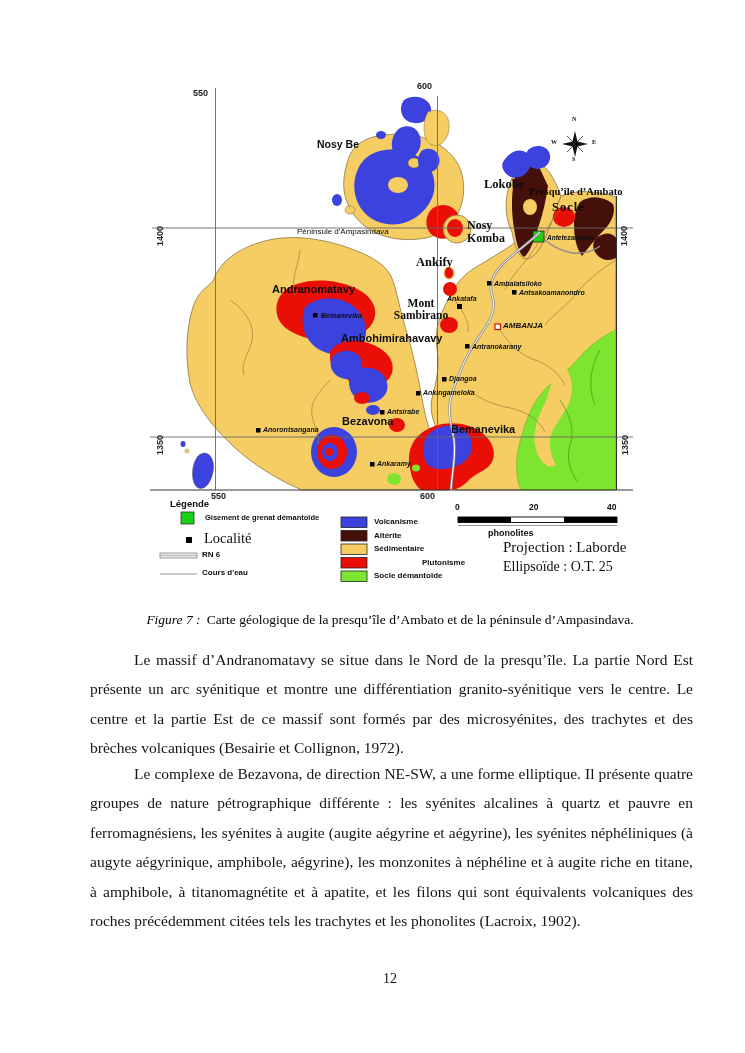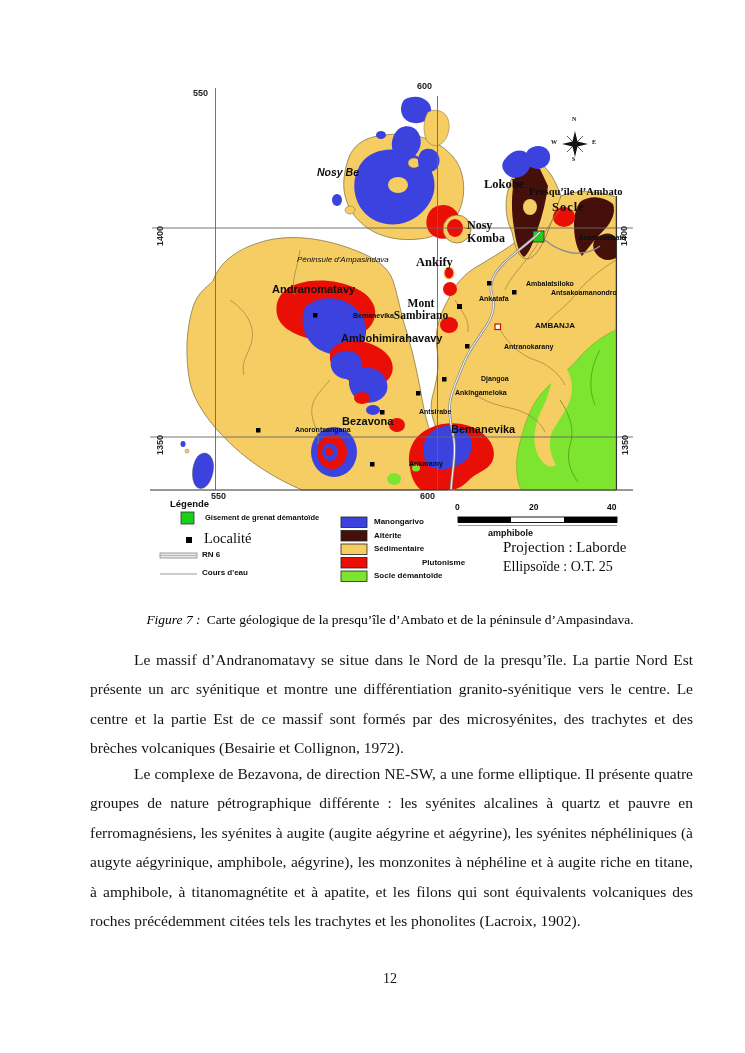--- a/index.html
+++ b/index.html
@@ -1,22 +1,22 @@
 <!DOCTYPE html>
 <html><head>
 <meta charset="utf-8">
 <style>
   html,body{margin:0;padding:0;}
   body{width:745px;height:1053px;background:#ffffff;position:relative;
        font-family:"Liberation Serif",serif;color:#111;}
   .lbl{position:absolute;white-space:nowrap;color:#0d0d0d;line-height:1.05;}
   .sB{font-family:"Liberation Sans",sans-serif;font-weight:bold;}
   .serB{font-family:"Liberation Serif",serif;font-weight:bold;}
-  .itS{font-family:"Liberation Sans",sans-serif;font-style:italic;margin-top:28px;}
-  .vil{font-family:"Liberation Sans",sans-serif;font-weight:bold;font-size:7px;padding-left:32px;}
+  .itS{font-family:"Liberation Sans",sans-serif;}
+  .vil{font-family:"Liberation Sans",sans-serif;font-style:italic;font-weight:bold;font-size:7px;}
   .axis{font-family:"Liberation Sans",sans-serif;font-weight:bold;font-size:9px;color:#222;}
   .vert{transform:rotate(-90deg);transform-origin:left top;}
   .caption{position:absolute;left:90px;top:612px;width:600px;text-align:center;
            font-size:13.5px;font-weight:normal;color:#000;}
   .caption .pfx{font-style:italic;margin-right:6px;}
   .para{position:absolute;left:90px;width:603px;text-align:justify;
         font-size:15.5px;line-height:29.4px;text-indent:44px;color:#141414;}
   .pagenum{position:absolute;left:90px;top:971px;width:600px;text-align:center;font-size:14px;}
   .cmp{font-family:"Liberation Serif",serif;font-weight:bold;font-size:6px;}
   svg{position:absolute;overflow:hidden;}
@@ -203,30 +203,30 @@
 <span class="lbl vil" style="left:387px;top:408px;">Antsirabe</span>
 <span class="lbl vil" style="left:263px;top:426px;">Anorontsangana</span>
 <span class="lbl vil" style="left:377px;top:460px;">Ankaramy</span>
 
 <span class="lbl sB" style="left:170px;top:499px;font-size:9.5px;">Légende</span>
 <span class="lbl sB" style="left:205px;top:514px;font-size:7.5px;">Gisement de grenat démantoïde</span>
 <span class="lbl" style="left:204px;top:531px;font-size:14.5px;">Localité</span>
 <span class="lbl sB" style="left:202px;top:551px;font-size:8px;">RN 6</span>
 <span class="lbl sB" style="left:202px;top:569px;font-size:8px;">Cours d'eau</span>
 
-<span class="lbl sB" style="left:374px;top:518px;font-size:8px;">Manongarivo</span>
+<span class="lbl sB" style="left:374px;top:518px;font-size:8px;">Volcanisme</span>
 <span class="lbl sB" style="left:374px;top:531.5px;font-size:8px;">Altérite</span>
 <span class="lbl sB" style="left:374px;top:545px;font-size:8px;">Sédimentaire</span>
 <span class="lbl sB" style="left:374px;top:558.5px;font-size:8px;padding-left:48px;">Plutonisme</span>
 <span class="lbl sB" style="left:374px;top:572px;font-size:8px;">Socle démantoïde</span>
 
 <span class="lbl sB" style="left:455px;top:503px;font-size:8.5px;">0</span>
 <span class="lbl sB" style="left:529px;top:503px;font-size:8.5px;">20</span>
 <span class="lbl sB" style="left:607px;top:503px;font-size:8.5px;">40</span>
-<span class="lbl sB" style="left:488px;top:529px;font-size:9px;">amphibole</span>
+<span class="lbl sB" style="left:488px;top:529px;font-size:9px;">phonolites</span>
 <span class="lbl" style="left:503px;top:540px;font-size:15px;">Projection : Laborde</span>
 <span class="lbl" style="left:503px;top:560px;font-size:14px;">Ellipsoïde : O.T. 25</span>
 
 <div class="caption">
   <span class="pfx">Figure 7 :</span><span>Carte géologique de la presqu’île d’Ambato et de la péninsule d’Ampasindava.</span>
 </div>
 
 <div class="para" style="top:645px;">Le massif d’Andranomatavy se situe dans le Nord de la presqu’île. La partie Nord Est présente un arc syénitique et montre une différentiation granito-syénitique vers le centre. Le centre et la partie Est de ce massif sont formés par des microsyénites, des trachytes et des brèches volcaniques (Besairie et Collignon, 1972).</div>
 <div class="para" style="top:759px;">Le complexe de Bezavona, de direction NE-SW, a une forme elliptique. Il présente quatre groupes de nature pétrographique différente : les syénites alcalines à quartz et pauvre en ferromagnésiens, les syénites à augite (augite aégyrine et aégyrine), les syénites néphéliniques (à augyte aégyrinique, amphibole, aégyrine), les monzonites à néphéline et à augite riche en titane, à amphibole, à titanomagnétite et à apatite, et les filons qui sont équivalents volcaniques des roches précédemment citées tels les trachytes et les phonolites (Lacroix, 1902).</div>
 

